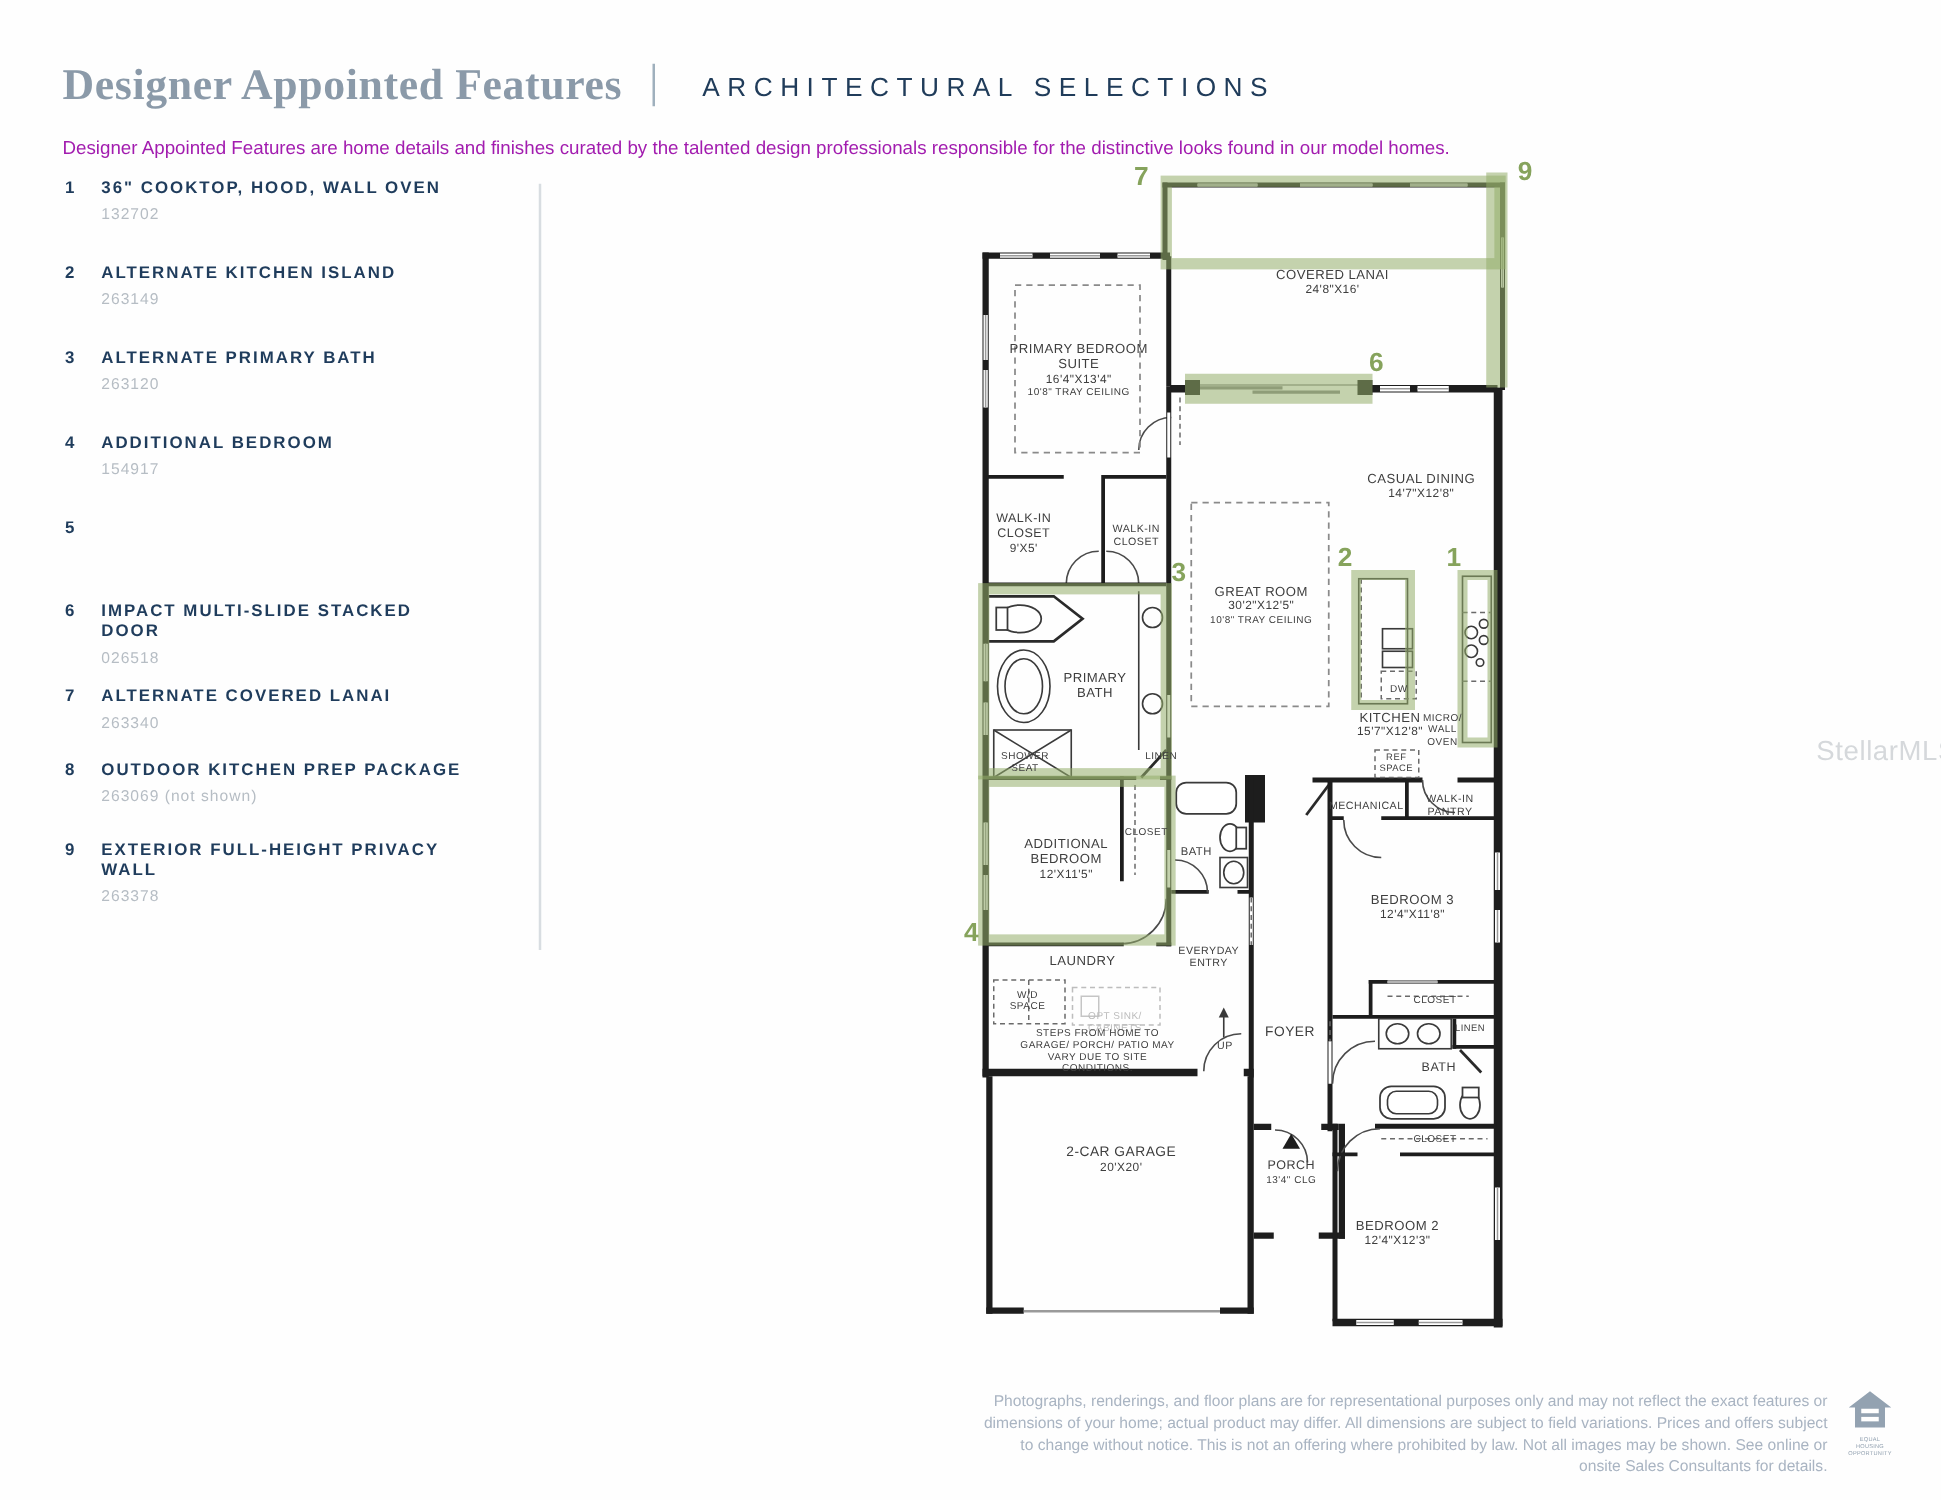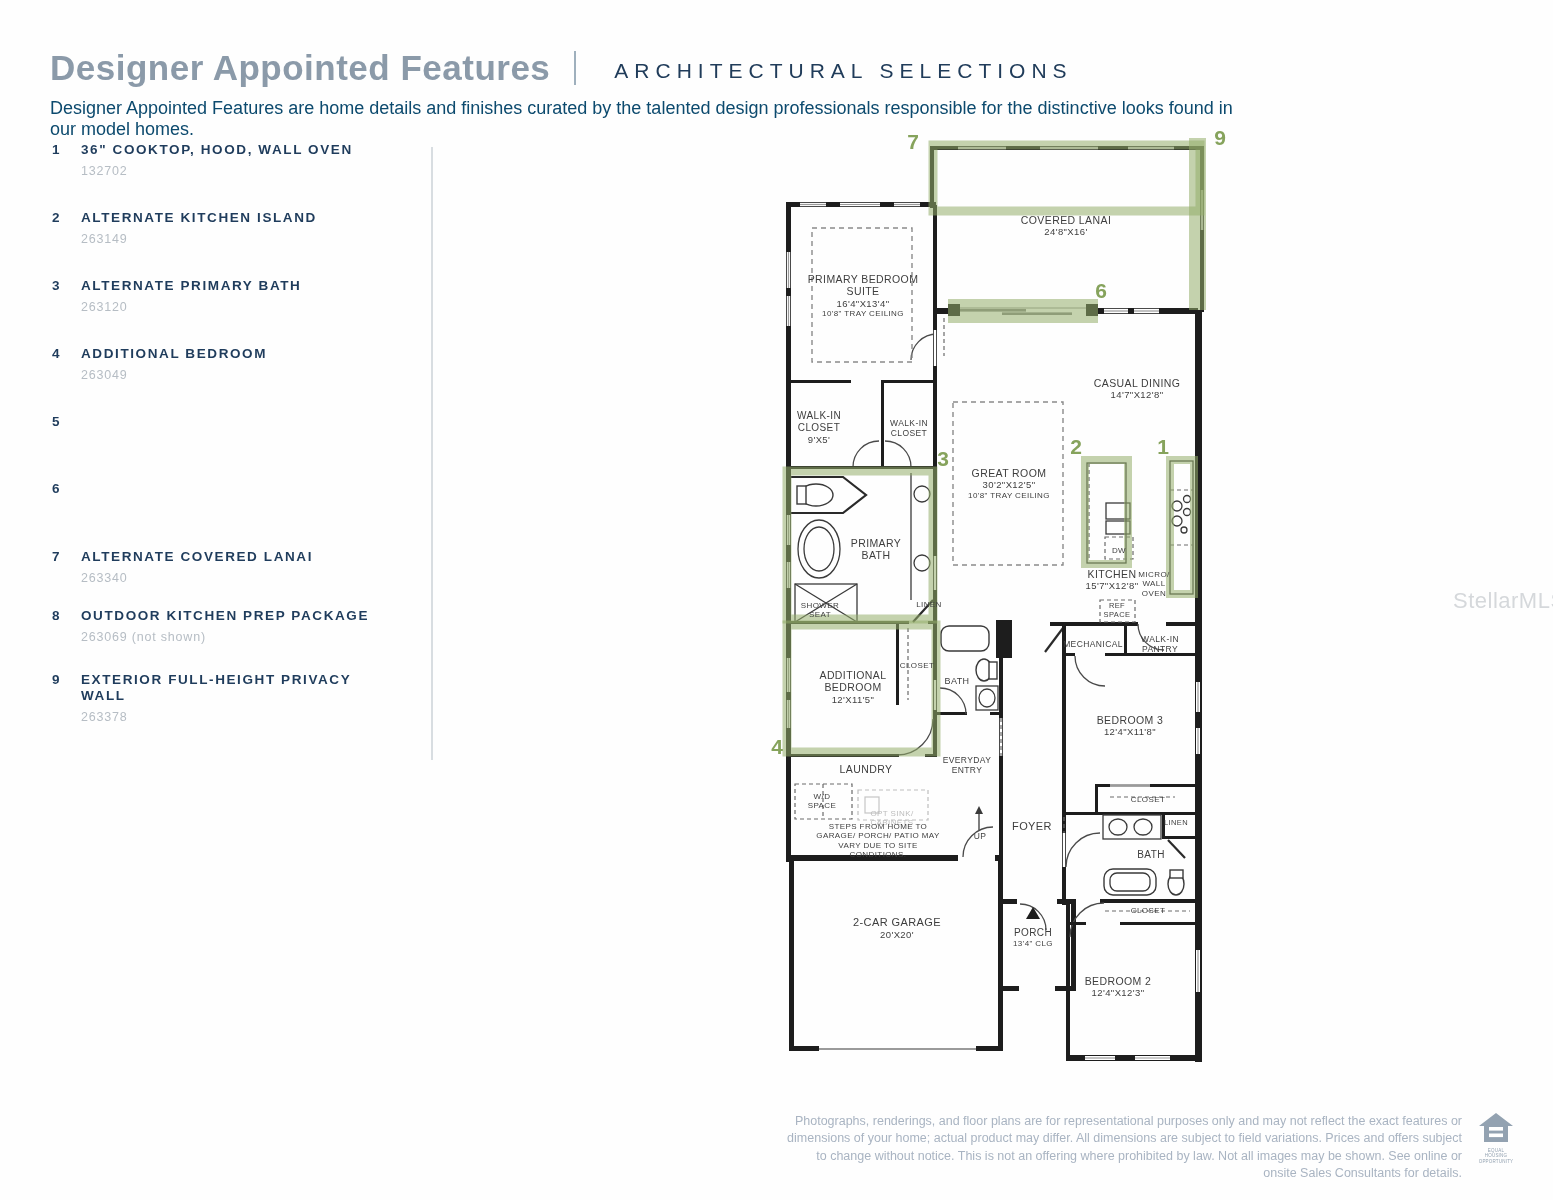--- a/index.html
+++ b/index.html
@@ -2,24 +2,24 @@
 <html><head>
 <meta charset="utf-8">
 <style>
   html,body{margin:0;padding:0;}
   body{font-family:"Liberation Sans",sans-serif;background:#e8e8e8;}
   .page{position:relative;width:1553px;height:1200px;background:#fefefe;overflow:hidden;}
 
   
   .hdr{position:absolute;left:50px;top:48px;width:1200px;}
   .hdr-row{display:flex;align-items:center;}
-  .title-serif{font-family:Liberation Sans, sans-serif;font-weight:700;font-size:35px;color:#8b9aa9;letter-spacing:0.5px;}
+  .title-serif{font-family:Liberation Serif, serif;font-weight:700;font-size:35px;color:#8b9aa9;letter-spacing:0.5px;}
   .hdr-div{width:2px;height:34px;background:#9fb0bd;margin:0 20px 0 24px;}
   .title-caps{font-size:21px;color:#203c5a;letter-spacing:6px;font-weight:500;padding-top:6px;margin-left:18px;}
-  .hdr-desc{margin-top:10px;font-size:18px;color:#0c4a6e;}
+  .hdr-desc{margin-top:22px;font-size:15px;color:#a21caf;}
 
   
   .feat{position:absolute;left:52px;width:370px;display:flex;}
   .fnum{width:29px;font-size:13.5px;font-weight:700;color:#1f3c5c;flex:none;}
   .ftitle{font-size:13.5px;font-weight:700;color:#1f3c5c;letter-spacing:1.6px;max-width:300px;line-height:1.2;}
   .fcode{margin-top:6px;font-size:12.5px;color:#b6bdc4;letter-spacing:0.8px;}
   .vrule{position:absolute;left:431px;top:147px;width:2px;height:613px;background:#d8dde1;}
 
   
   .plansvg{position:absolute;left:770px;top:130px;width:450px;height:945px;}
@@ -86,28 +86,32 @@
         <span class="fnum">3</span>
         <div>
           <div class="ftitle">ALTERNATE PRIMARY BATH</div>
           <div class="fcode">263120</div>
         </div>
       </div>
     <div class="feat" style="top:346px">
         <span class="fnum">4</span>
         <div>
           <div class="ftitle">ADDITIONAL BEDROOM</div>
-          <div class="fcode">263049</div>
+          <div class="fcode">154917</div>
         </div>
       </div>
     <div class="feat" style="top:414px">
         <span class="fnum">5</span>
       </div>
     <div class="feat" style="top:481px">
         <span class="fnum">6</span>
+        <div>
+          <div class="ftitle">IMPACT MULTI-SLIDE STACKED DOOR</div>
+          <div class="fcode">026518</div>
+        </div>
       </div>
     <div class="feat" style="top:549px">
         <span class="fnum">7</span>
         <div>
           <div class="ftitle">ALTERNATE COVERED LANAI</div>
           <div class="fcode">263340</div>
         </div>
       </div>
     <div class="feat" style="top:608px">
         <span class="fnum">8</span>

